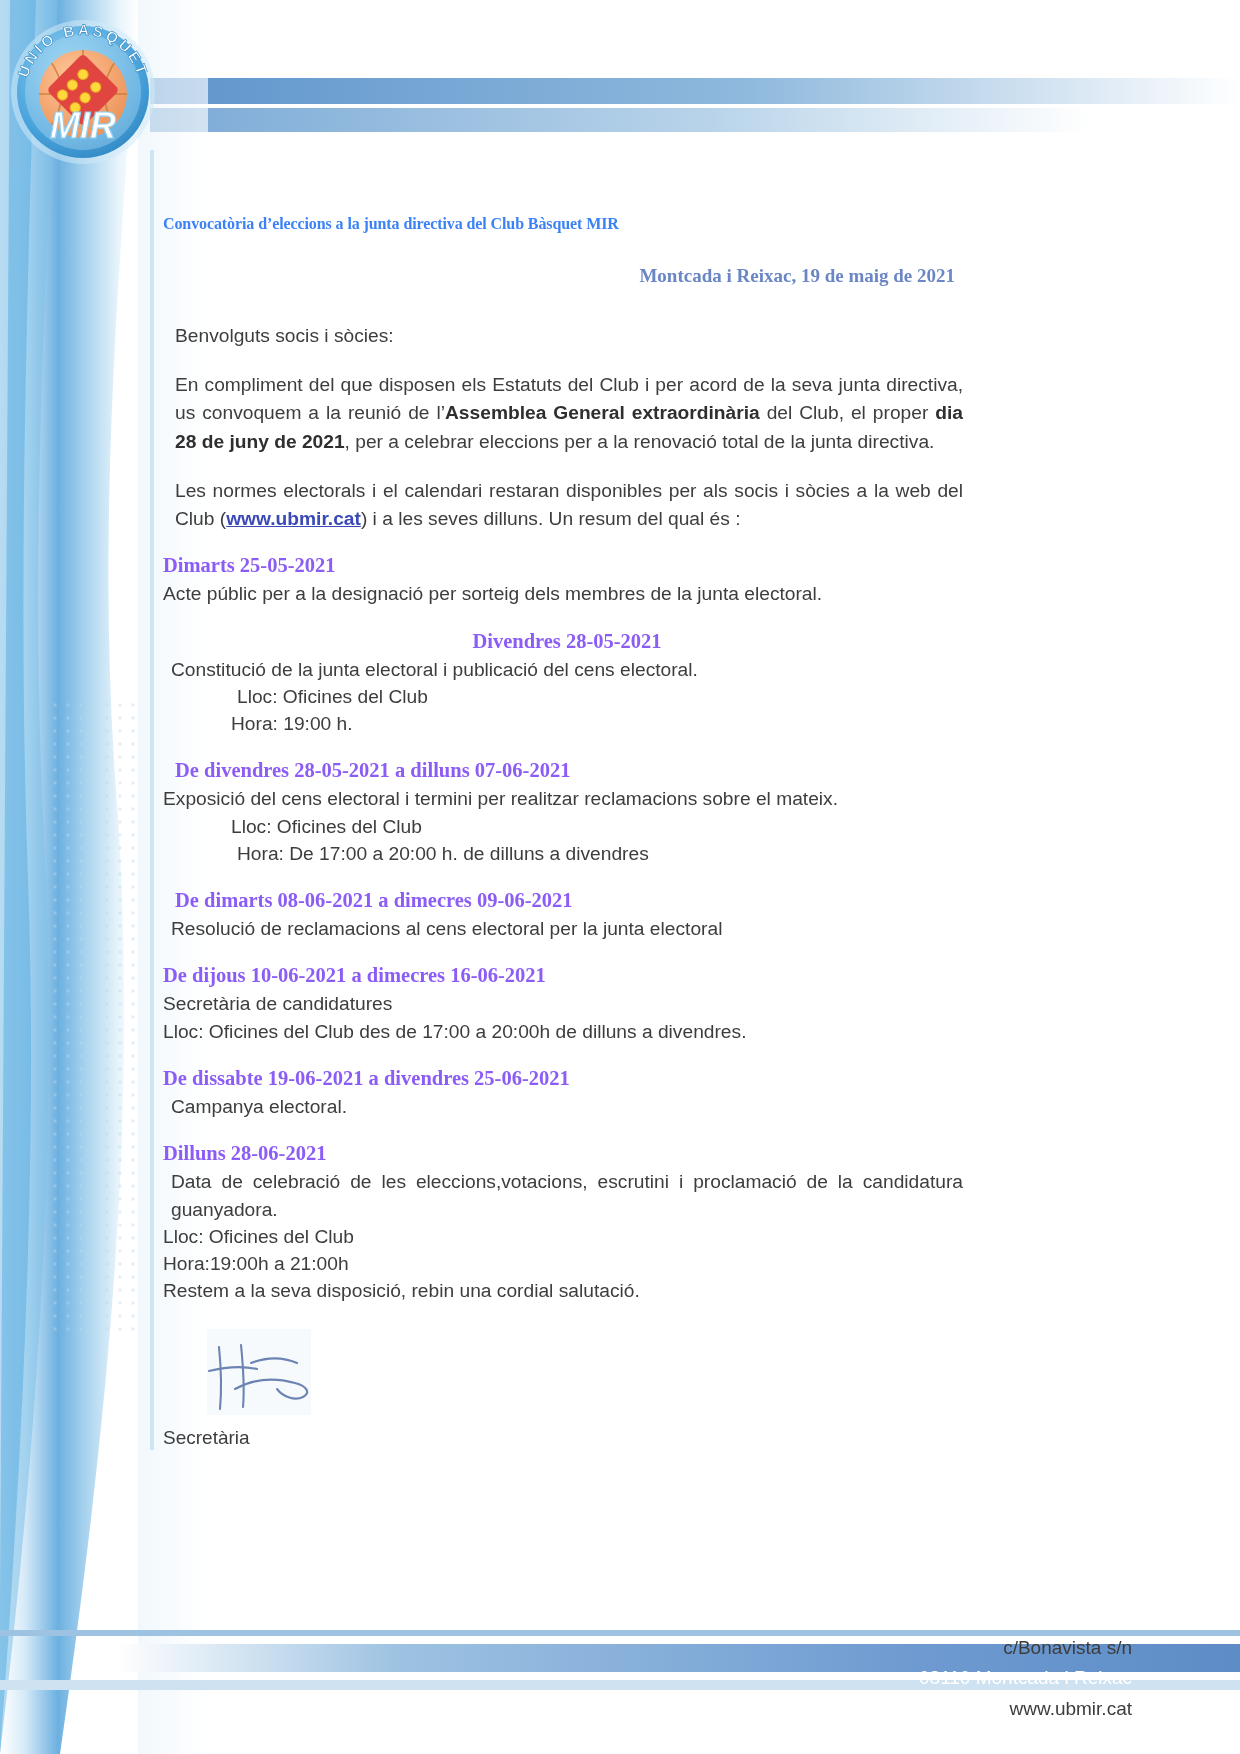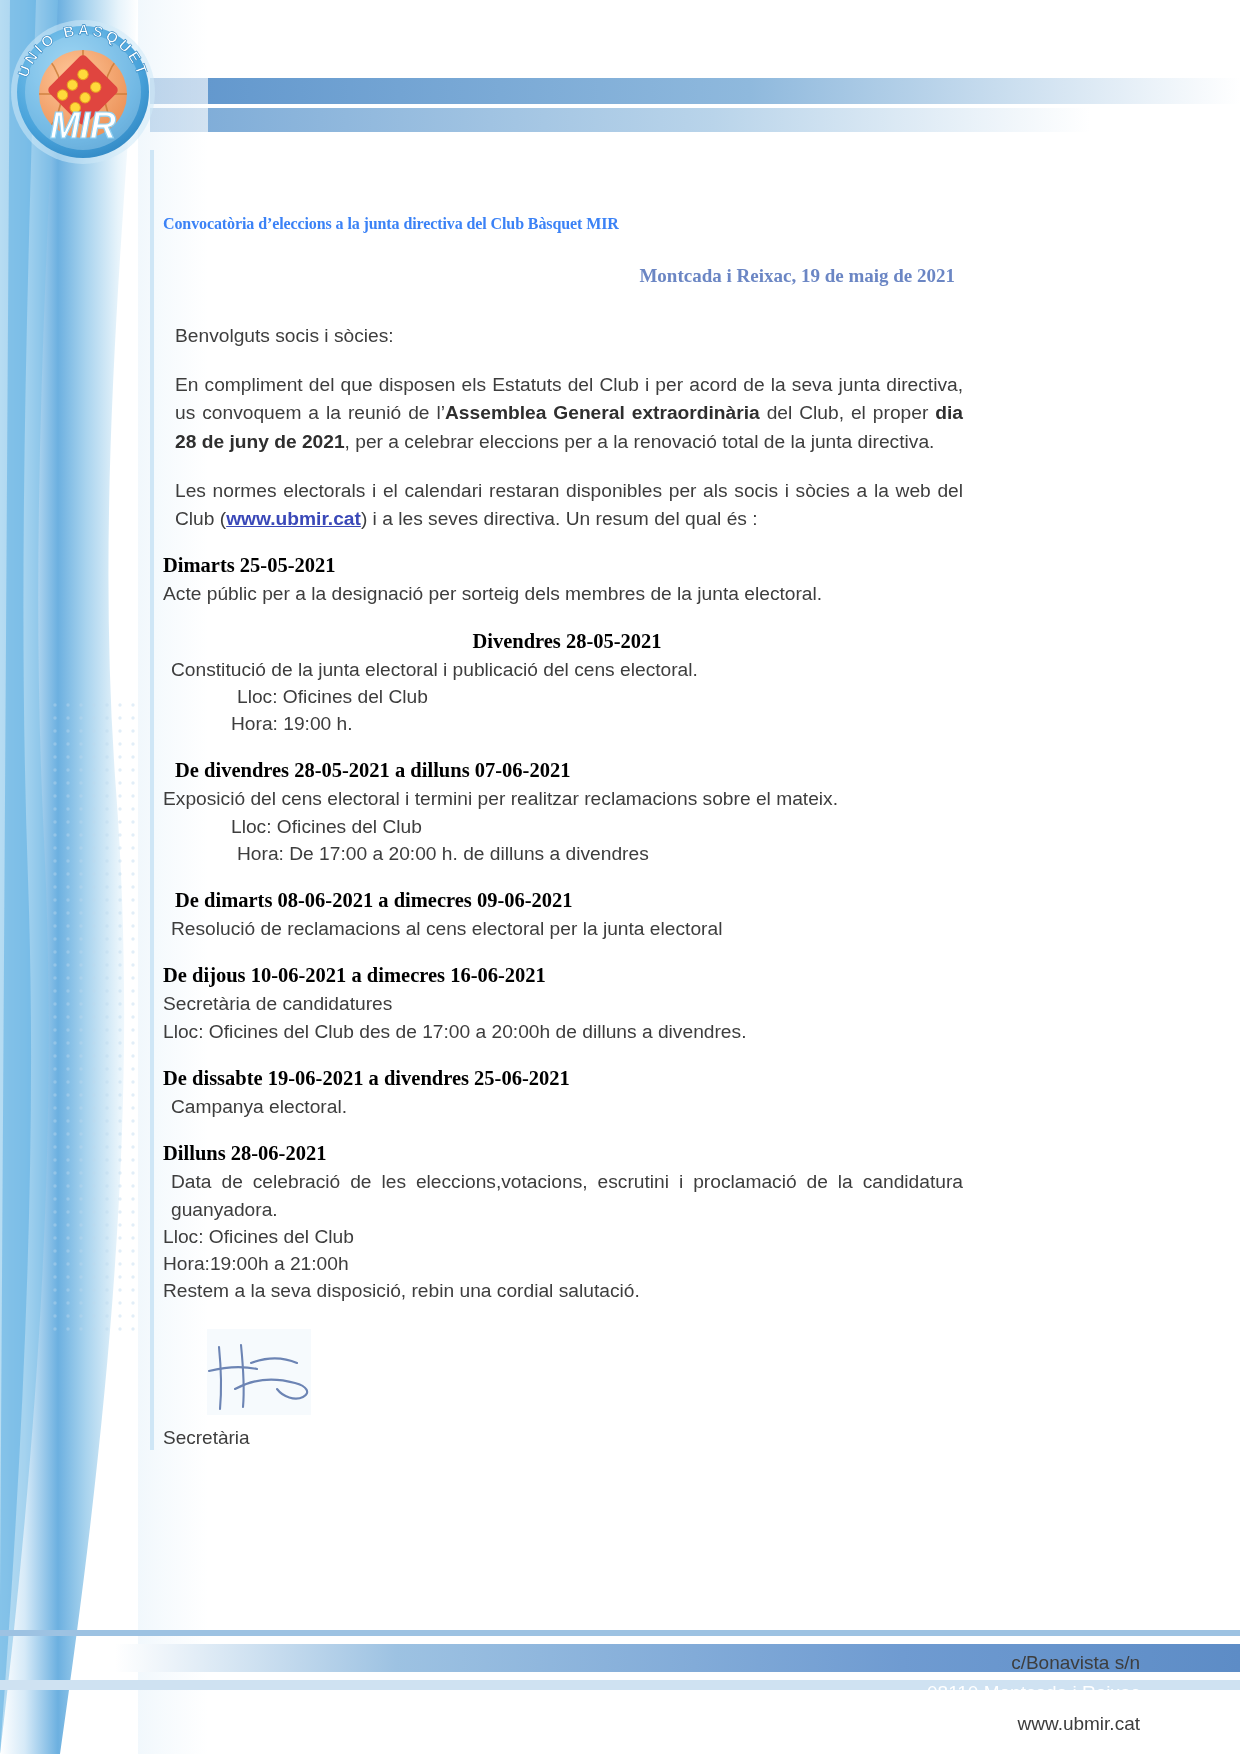--- a/index.html
+++ b/index.html
@@ -48,21 +48,21 @@
   p.para b { font-weight:bold; color:#2f2f2f; }
   a.weblink { color:#3a48b8; text-decoration:underline; font-weight:bold; }
 
   .greeting { margin-bottom:26px; }
 
   .entry { margin-bottom:22px; }
   .entry-head {
     font-family:"Liberation Serif", serif;
     font-weight:bold;
     font-size:20.5px;
-    color:#000000;
+    color:#8b5cf6;
     margin-bottom:3px;
   }
   .entry-line {
     font-size:19.2px;
     line-height:1.42;
     color:#3d3d3d;
   }
   .ind-0 { padding-left:0; }
   .ind-1 { padding-left:8px; }
   .ind-2 { padding-left:68px; }
@@ -75,23 +75,23 @@
   
   .sig-block { margin-top:6px; position:relative; }
   .sig-img { width:150px; height:95px; margin-left:28px; }
   .sig-name { font-size:19px; color:#3d3d3d; line-height:1.3; }
 
   
   .footer {
     position:absolute; left:0; bottom:0; width:1240px; height:165px; z-index:7;
   }
   .footer-text {
-    position:absolute; right:100px; top:44px;
+    position:absolute; right:108px; top:44px;
     text-align:right;
-    font-size:19px; line-height:1.6; color:#3d3d3d;margin-top:15px;
+    font-size:19px; line-height:1.6; color:#3d3d3d;
   }
   .footer-text .line2 { color:#ffffff; }
 </style>
 </head>
 <body>
 
 <svg id="bg" viewBox="0 0 1240 1754" preserveAspectRatio="none" xmlns="http://www.w3.org/2000/svg">
   <defs>
     <linearGradient id="gLeft" x1="0" y1="0" x2="1" y2="0">
       <stop offset="0%" stop-color="#ffffff"></stop>
@@ -203,21 +203,21 @@
 
   <div class="content">
 
     <p class="para greeting">Benvolguts socis i sòcies:</p>
 
     <p class="para justify">
       <span>En compliment del que disposen els Estatuts del Club i per acord  de la seva junta directiva, us convoquem a la reunió de l’</span><b>Assemblea General extraordinària</b><span> del Club, el proper </span><b>dia 28 de juny de 2021</b><span>, per a celebrar eleccions per a la renovació total de la junta directiva.</span>
     </p>
 
     <p class="para justify">
-      <span>Les normes electorals i el calendari restaran disponibles per als socis i sòcies a la web del Club (</span><a class="weblink" href="#">www.ubmir.cat</a><span>)  i a les seves directiva. Un resum del qual és :</span>
+      <span>Les normes electorals i el calendari restaran disponibles per als socis i sòcies a la web del Club (</span><a class="weblink" href="#">www.ubmir.cat</a><span>)  i a les seves dilluns. Un resum del qual és :</span>
     </p>
 
     <div id="schedule-list">
         <div class="entry">
           <div class="entry-head ind-0">Dimarts 25-05-2021</div>
           <div class="entry-line ind-0">Acte públic per a la designació per sorteig dels membres de la junta electoral.</div>
         </div>
         <div class="entry">
           <div class="entry-head head-ind-1">Divendres 28-05-2021</div>
           <div class="entry-line ind-1">Constitució de la junta electoral i publicació del cens electoral.</div>

